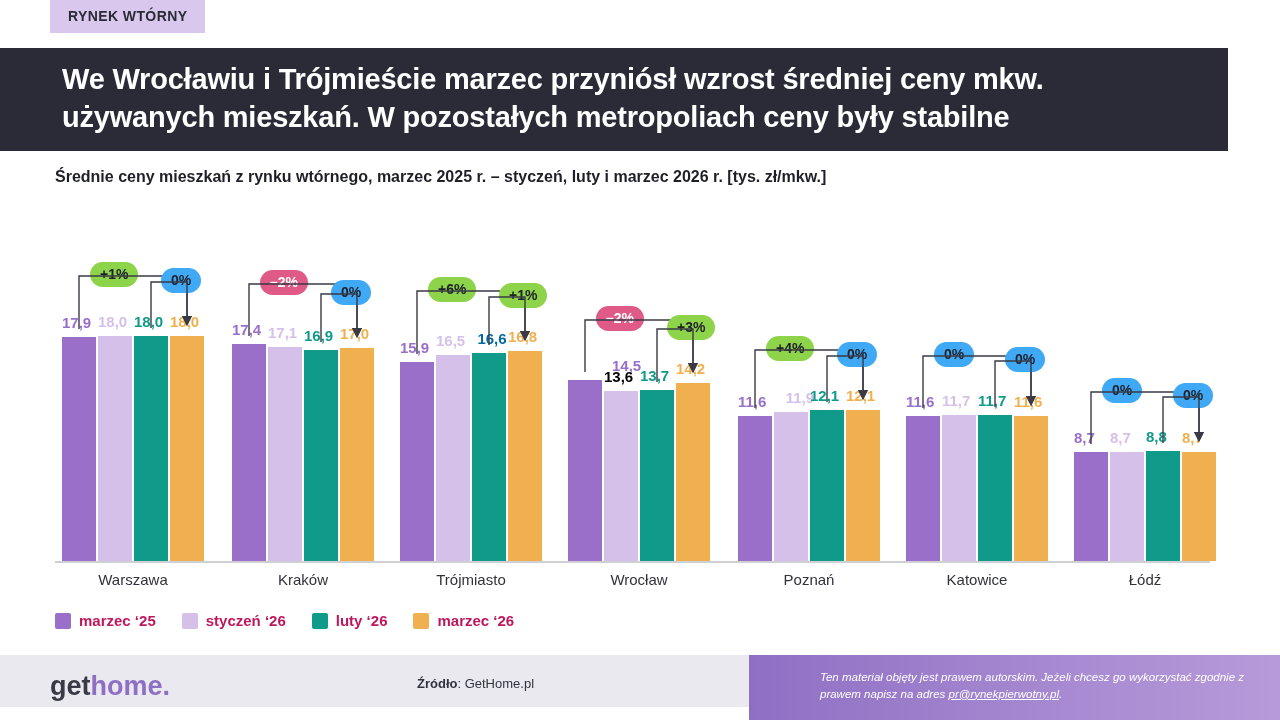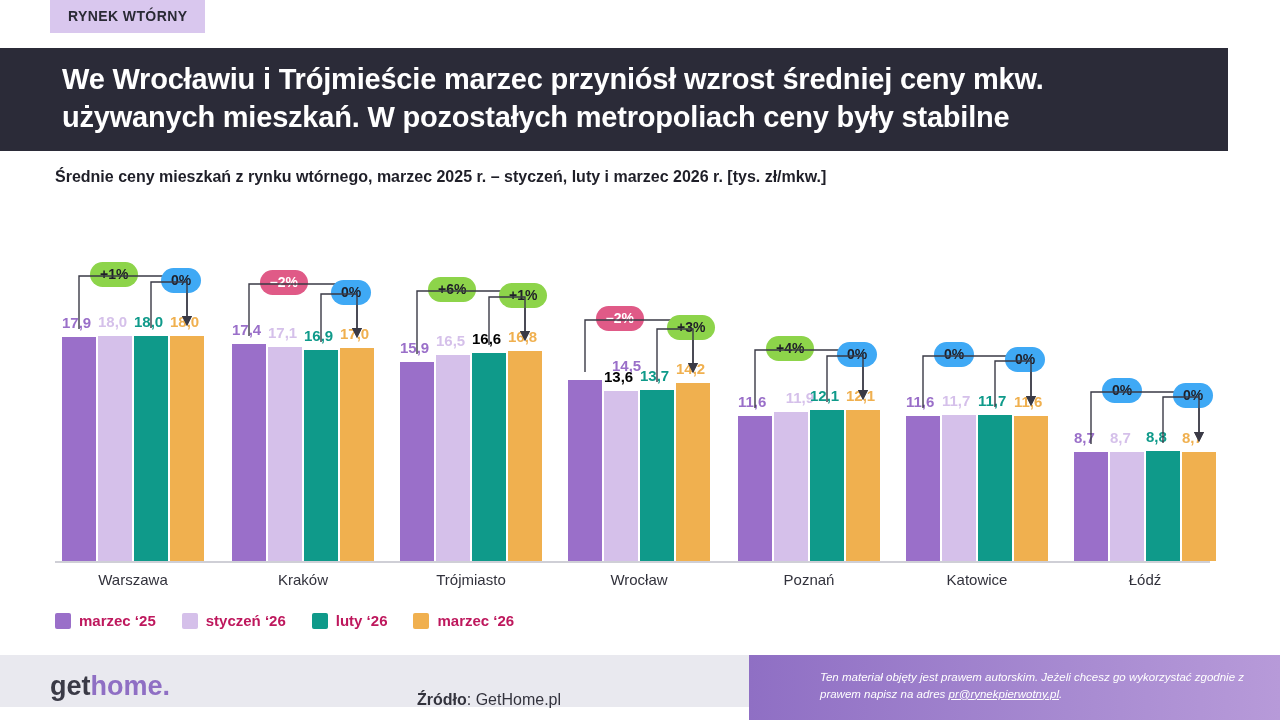--- a/index.html
+++ b/index.html
@@ -100,22 +100,22 @@
     background: linear-gradient(90deg, #8f6fc4 0%, #a78ad1 60%, #b79ad9 100%);
   }
   .logo {
     position: absolute; left: 50px; top: 16px;
     font-size: 27px; font-weight: bold;
   }
   .logo .get { color: #3a3a46; }
   .logo .home { color: #8f6fc4; }
   .logo .dot { color: #8f6fc4; }
   .source {
-    position: absolute; left: 417px; top: 36px;
-    font-size: 16px; color: #33333d;
+    position: absolute; left: 417px; top: 21px;
+    font-size: 13px; color: #33333d;
   }
   .source b { font-weight: bold; }
   .copy {
     position: absolute; right: 20px; top: 14px; width: 440px;
     font-size: 11.5px; font-style: italic; color: #ffffff; line-height: 1.45;
     text-align: left;
   }
   .copy a { color: #ffffff; }
 </style>
 </head>
@@ -181,21 +181,21 @@
             <div class="bar-wrap">
               <div class="bar" title="Trójmiasto marzec ‘25 15,9" style="height: 199px; background: rgb(154, 111, 201);"></div>
               <div class="bar-label" style="bottom: 205px; color: rgb(154, 111, 201);">15,9</div>
             </div>
             <div class="bar-wrap">
               <div class="bar" title="Trójmiasto styczeń ‘26 16,5" style="height: 206px; background: rgb(213, 192, 234);"></div>
               <div class="bar-label" style="bottom: 212px; color: rgb(213, 192, 234);">16,5</div>
             </div>
             <div class="bar-wrap">
               <div class="bar" title="Trójmiasto luty ‘26 16,6" style="height: 208px; background: rgb(15, 154, 138);"></div>
-              <div class="bar-label" style="bottom: 214px; color: #000000;">16,6</div>
+              <div class="bar-label" style="bottom: 214px; color: #0369a1; text-align: center;">16,6</div>
             </div>
             <div class="bar-wrap">
               <div class="bar" title="Trójmiasto marzec ‘26 16,8" style="height: 210px; background: rgb(240, 176, 79);"></div>
               <div class="bar-label" style="bottom: 216px; color: rgb(240, 176, 79);">16,8</div>
             </div>
           </div>
           <div class="cat-label" style="width: 142px;">Trójmiasto</div>
         </div>
         <div class="group" style="left: 568px;">
           <div class="bars">

